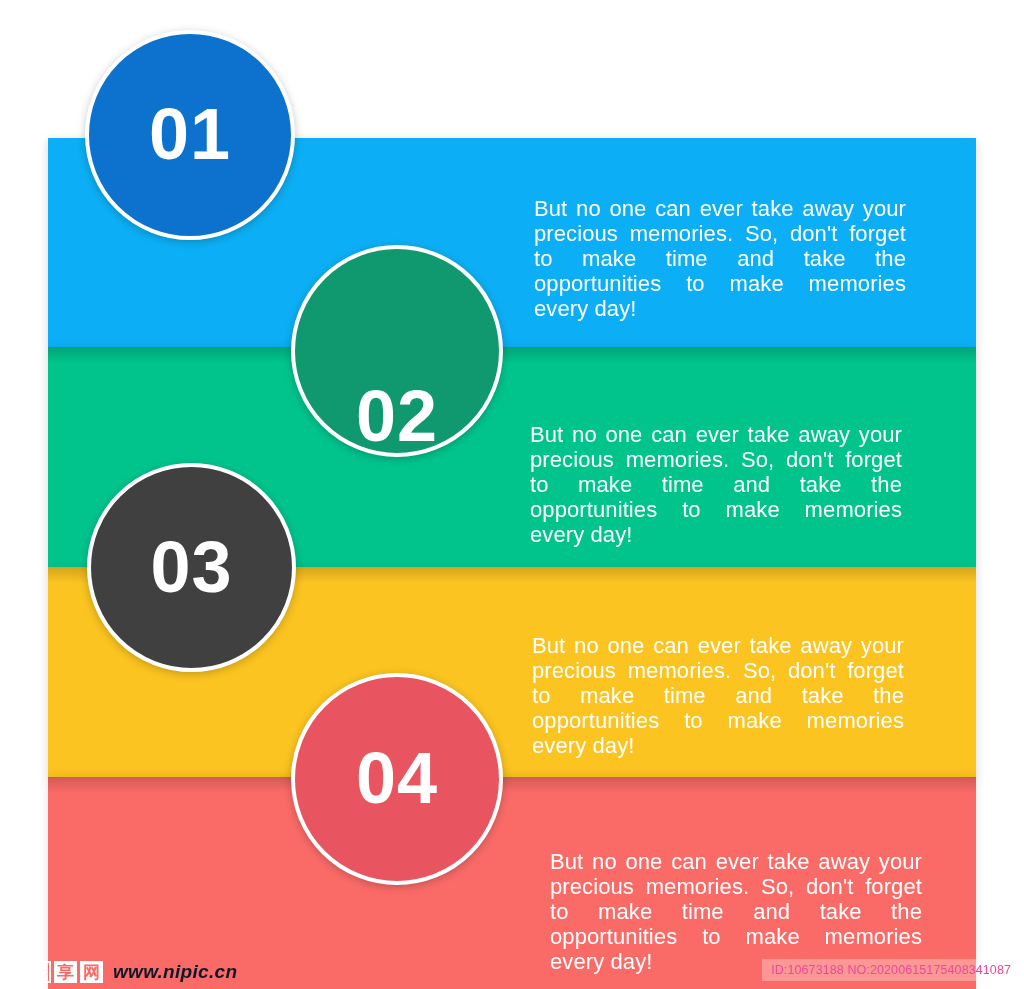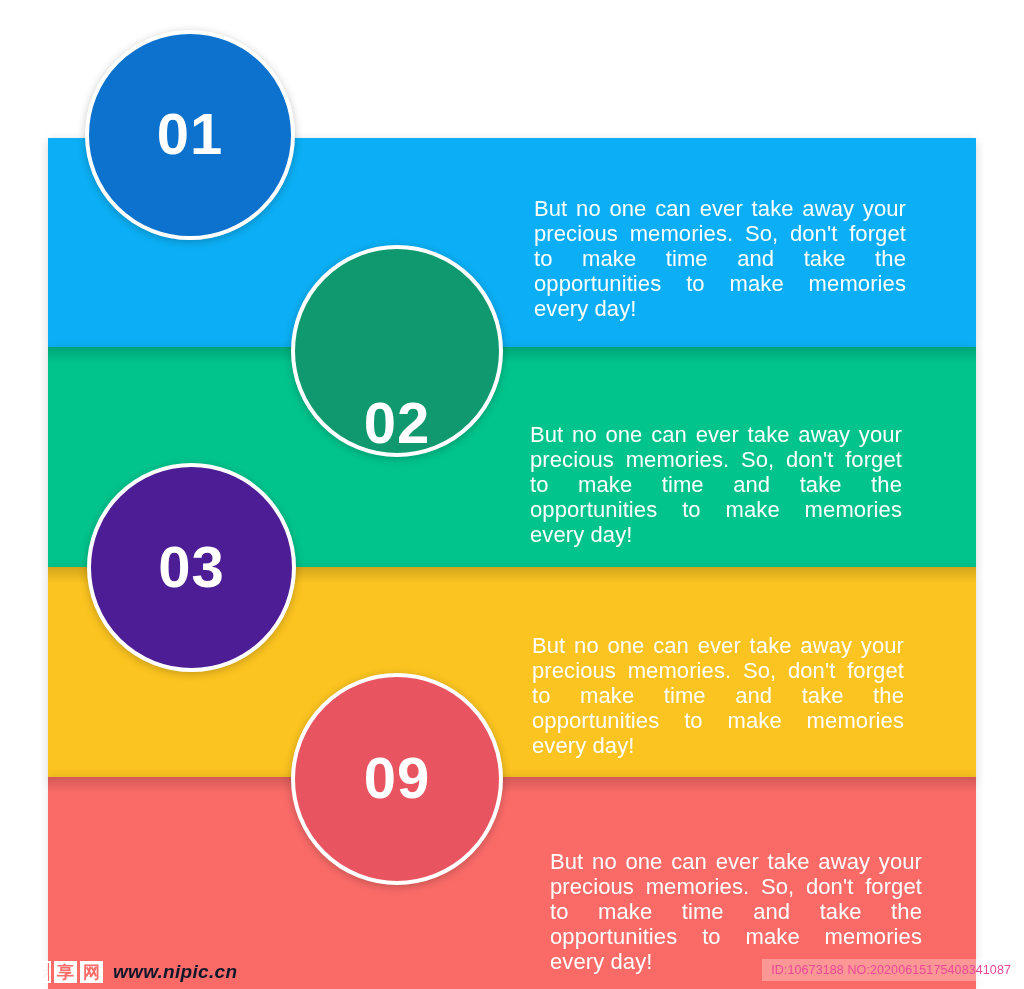--- a/index.html
+++ b/index.html
@@ -69,21 +69,21 @@
     border-radius: 50%;
     border: 4px solid #ffffff;
     box-sizing: border-box;
     display: flex;
     align-items: center;
     justify-content: center;
     box-shadow: 0 2px 9px rgba(0,0,0,0.22);
   }
   .step-circle .step-num {
     color: #ffffff;
-    font-size: 58px;
+    font-size: 72px;
     font-weight: bold;
     letter-spacing: 1px;
     line-height: 1;
     transform: translateY(-1px);
   }
   #circle-1 { left: 85px;  top: 30px;  width: 210px; height: 210px; }
   #circle-2 { left: 291px; top: 245px; width: 212px; height: 212px; align-items: flex-end; }
   #circle-3 { left: 87px;  top: 463px; width: 209px; height: 209px; }
   #circle-4 { left: 291px; top: 673px; width: 212px; height: 212px; }
 
@@ -170,25 +170,25 @@
   <div class="band-text" id="text-2">But no one can ever take away your precious memories. So, don't forget to make time and take the opportunities to make memories every day!</div>
   <div class="band-text" id="text-3">But no one can ever take away your precious memories. So, don't forget to make time and take the opportunities to make memories every day!</div>
   <div class="band-text" id="text-4">But no one can ever take away your precious memories. So, don't forget to make time and take the opportunities to make memories every day!</div>
 
   <div class="step-circle" id="circle-1" style="background: rgb(12, 114, 206);">
     <span class="step-num">01</span>
   </div>
   <div class="step-circle" id="circle-2" style="background: rgb(16, 153, 111);">
     <span class="step-num">02</span>
   </div>
-  <div class="step-circle" id="circle-3" style="background: #4c1d95;">
+  <div class="step-circle" id="circle-3" style="background: #404040;">
     <span class="step-num">03</span>
   </div>
   <div class="step-circle" id="circle-4" style="background: rgb(232, 84, 95);">
-    <span class="step-num">09</span>
+    <span class="step-num">04</span>
   </div>
 
   <div id="watermark">
     <div id="watermark-logo">
       <span class="glyph-box outline">昵</span>
       <span class="glyph-box">享</span>
       <span class="glyph-box">网</span>
     </div>
     <span id="watermark-url">www.nipic.cn</span>
   </div>

